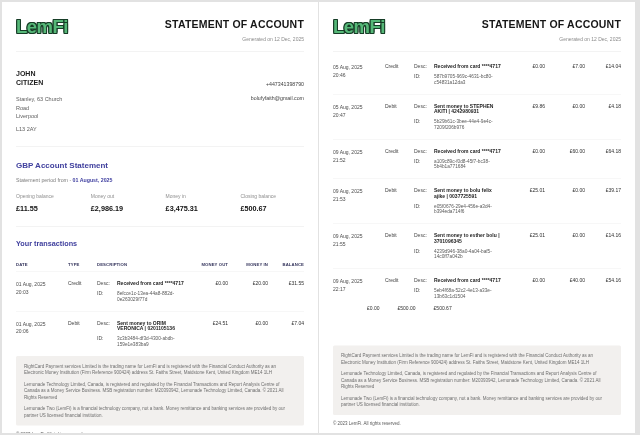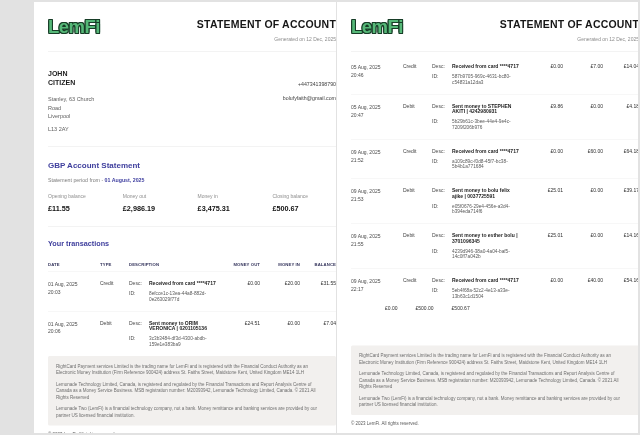--- a/index.html
+++ b/index.html
@@ -2,21 +2,21 @@
 <html><head>
 <meta charset="utf-8">
 <style>
   * { margin:0; padding:0; box-sizing:border-box; }
   html,body { width:640px; height:435px; }
   body {
     background:#e2e2e2;
     font-family:"Liberation Sans", sans-serif;
     overflow:hidden;
   }
-  .stage { display:flex; gap:1px; padding:2px; height:431px;margin-left:32px; }
+  .stage { display:flex; gap:1px; padding:2px; height:431px; }
   .holder { width:316px; height:431px; overflow:hidden; }
   .page {
     width:632px; height:862px;
     background:#ffffff;
     transform:scale(.5); transform-origin:0 0;
     display:flex; flex-direction:column;
     padding:20px 28px 14px;
     box-shadow:0 0 4px rgba(0,0,0,.25);
   }
   

